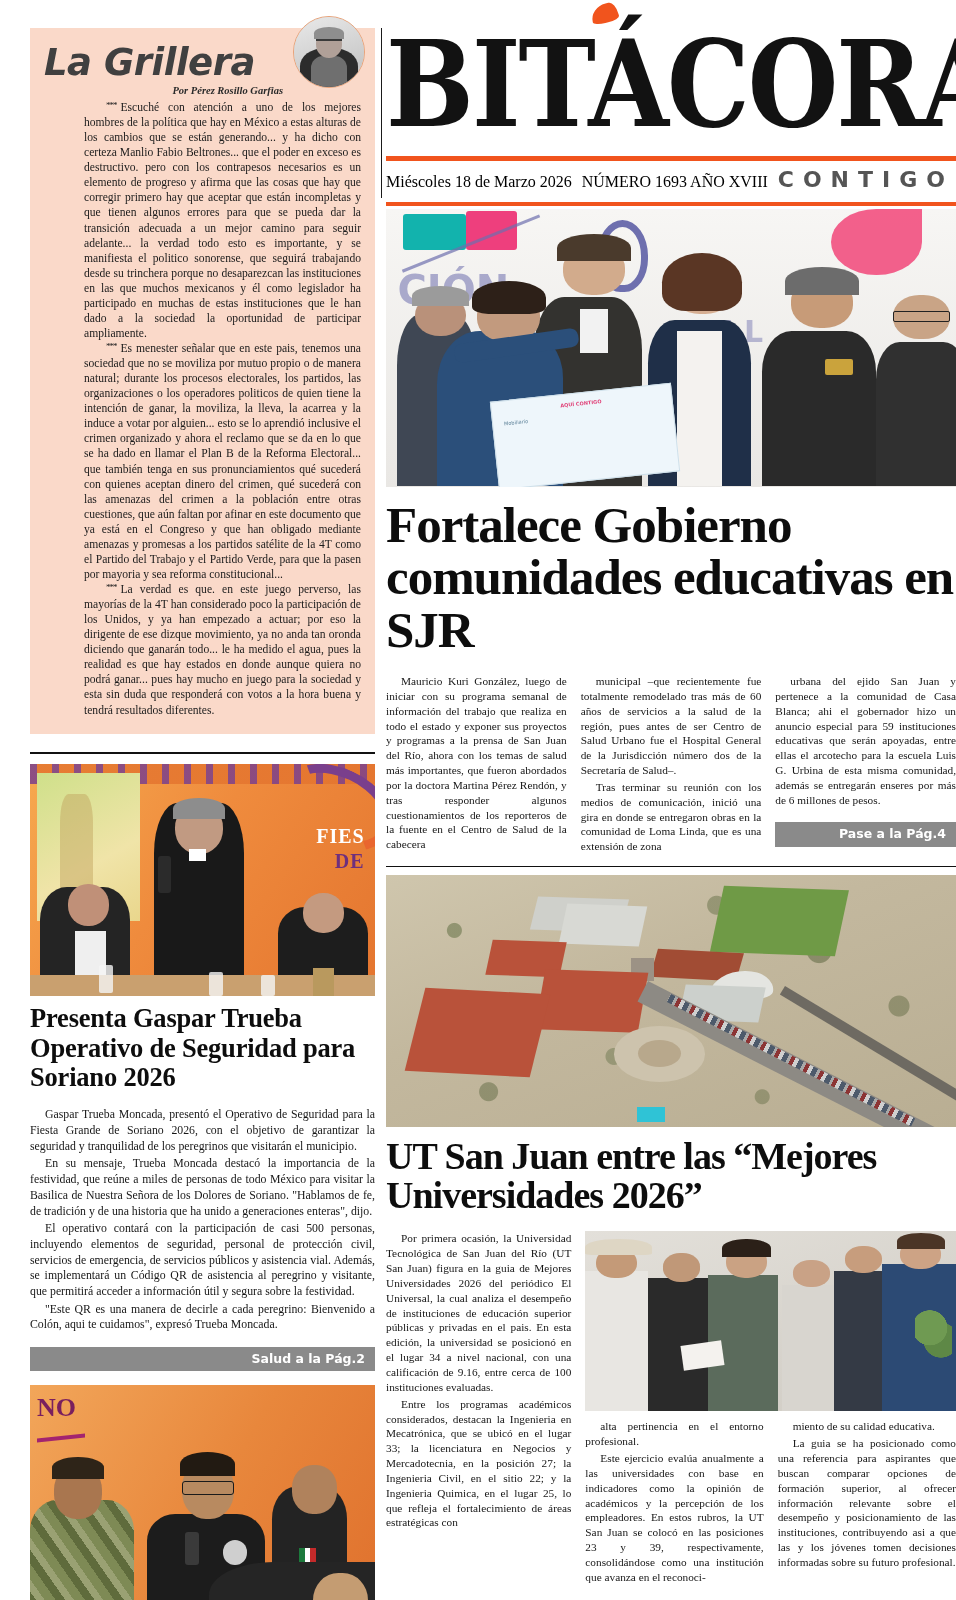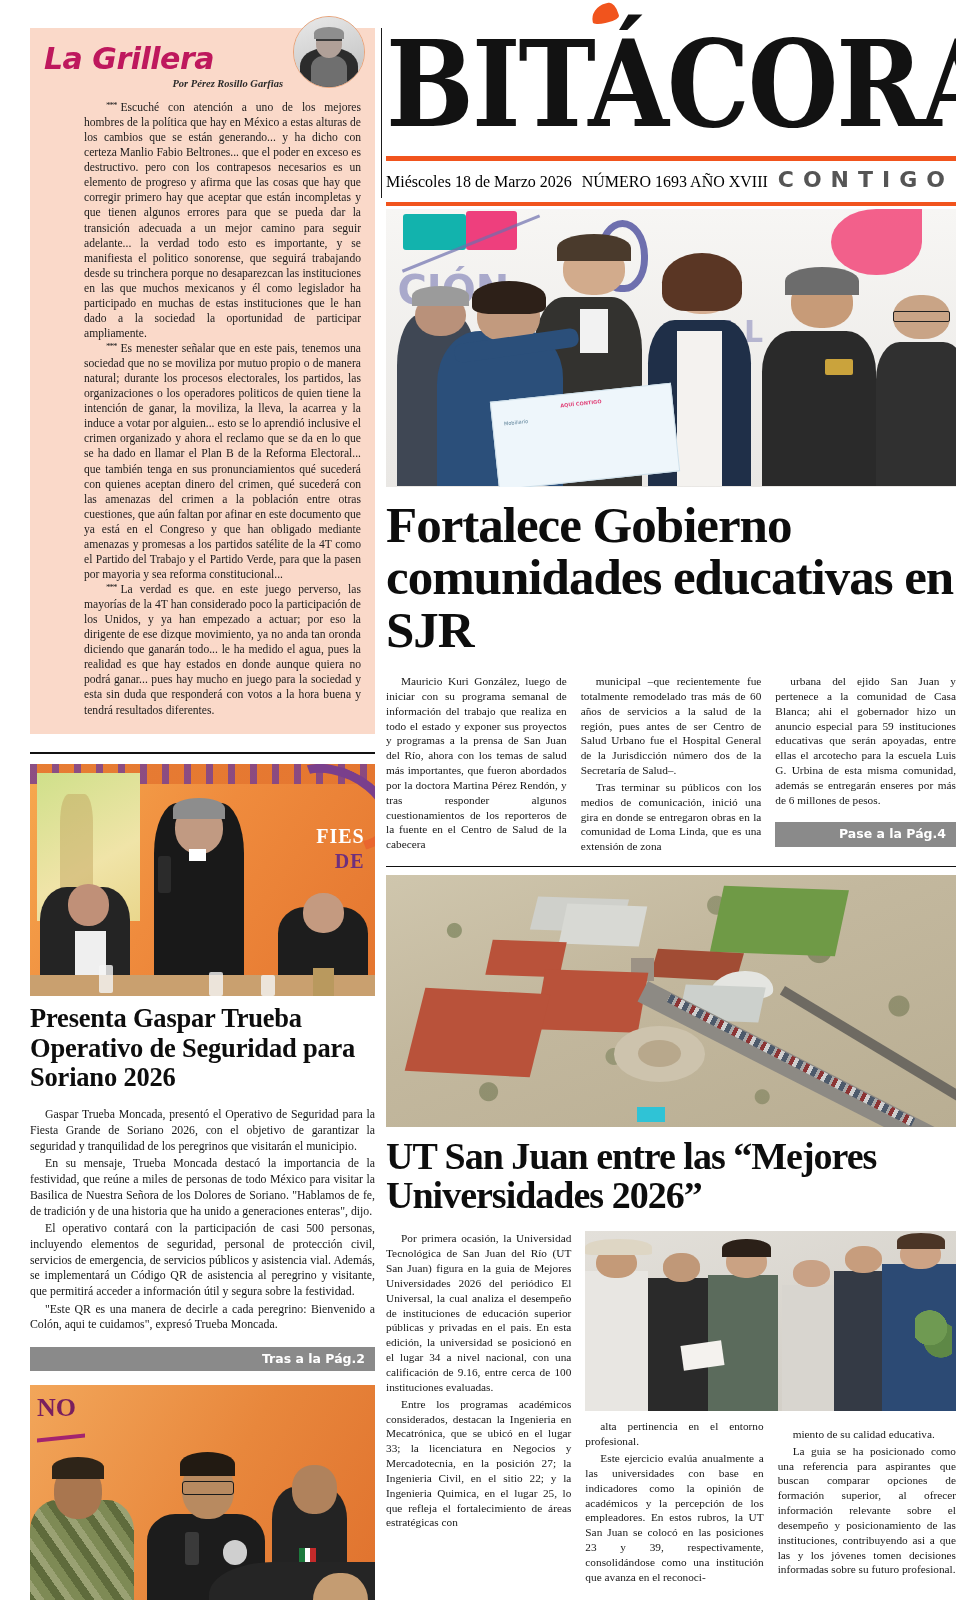--- a/index.html
+++ b/index.html
@@ -21,21 +21,21 @@
   .grillera {
     position: relative;
     background: #fad9c9;
     padding: 10px 14px 16px 14px;
     margin-top: 28px;
   }
   .grillera-head { position: relative; height: 62px; }
   .grillera-title {
     font-family: "DejaVu Sans", sans-serif;
     font-weight: bold; font-style: italic;
-    font-size: 30px; color: #be185d;
+    font-size: 37px; color: #404040;
     letter-spacing: -0.5px;
     line-height: 1;
     padding-top: 6px;
   }
   .grillera-byline {
     font-family: "Liberation Serif", serif;
     font-weight: bold; font-style: italic;
     font-size: 10.5px; color: #2a2a2a;
     text-align: right;
     padding-right: 78px;
@@ -287,21 +287,21 @@
   .ph-manos .m6hair { position:absolute; left:84%; top:1%; width:13%; height:9%; background:#4b3526; border-radius:50% 50% 0 0; }
   .ph-manos .plant { position:absolute; right:1%; top:40%; width:10%; height:34%; background:radial-gradient(circle at 40% 40%, #6f9a52 0 40%, transparent 41%), radial-gradient(circle at 70% 60%, #5e8846 0 38%, transparent 39%); }
   .ph-manos .paper { position:absolute; left:26%; top:62%; width:11%; height:14%; background:#f4f2ee; transform:rotate(-8deg); }
 
   
   .ut-split { display:flex; gap:14px; margin-top:16px; }
   .ut-split .c { flex:1; font-size:11.3px; line-height:1.315; text-align:justify; color:#161616; }
   .ut-split .c p { text-indent:15px; }
   .ut-split .c p + p { margin-top:2px; }
   .ut-right { flex: 2; }
-  .ut-right-cols { display:flex; gap:14px;align-items:center; }
+  .ut-right-cols { display:flex; gap:14px; }
   .ut-right-cols .c { flex:1; }
 </style>
 </head>
 <body>
 
 <div class="page">
 
   <div class="vrule"></div>
 
   <div class="left-col">
@@ -356,21 +356,21 @@
 
     <h2 class="hl-left">Presenta Gaspar Trueba Operativo de Seguridad para Soriano 2026</h2>
 
     <div class="body-left">
       <p>Gaspar Trueba Moncada, presentó el Operativo de Seguridad para la Fiesta Grande de Soriano 2026, con el objetivo de garantizar la seguridad y tranquilidad de los peregrinos que visitarán el municipio.</p>
       <p>En su mensaje, Trueba Moncada destacó la importancia de la festividad, que reúne a miles de personas de todo México para visitar la Basilica de Nuestra Señora de los Dolores de Soriano. "Hablamos de fe, de tradición y de una historia que ha unido a generaciones enteras", dijo.</p>
       <p>El operativo contará con la participación de casi 500 personas, incluyendo elementos de seguridad, personal de protección civil, servicios de emergencia, de servicios públicos y asistencia vial. Además, se implementará un Código QR de asistencia al peregrino y visitante, que permitirá acceder a información útil y segura sobre la festividad.</p>
       <p>"Este QR es una manera de decirle a cada peregrino: Bienvenido a Colón, aqui te cuidamos", expresó Trueba Moncada.</p>
     </div>
 
-    <div class="jump">Tras a la Pág.2</div>
+    <div class="jump">Salud a la Pág.2</div>
 
     <figure class="photo ph-seguridad" style="margin-top:14px;">
       <div class="bg"></div>
       <div class="no-tx">NO</div>
       <div class="pinkline"></div>
       <div class="cross"></div>
       <div class="mil"></div>
         <div class="mil-h"></div>
         <div class="mil-hair"></div>
       <div class="pol"></div>
@@ -448,21 +448,21 @@
     </figure>
 
     <h1 class="hl-main">Fortalece Gobierno comunidades educativas en SJR</h1>
 
     <div class="cols3">
       <div class="c">
         <p>Mauricio Kuri González, luego de iniciar con su programa semanal de información del trabajo que realiza en todo el estado y exponer sus proyectos y programas a la prensa de San Juan del Río, ahora con los temas de salud más importantes, que fueron abordados por la doctora Martina Pérez Rendón, y tras responder algunos cuestionamientos de los reporteros de la fuente en el Centro de Salud de la cabecera</p>
       </div>
       <div class="c">
         <p>municipal –que recientemente fue totalmente remodelado tras más de 60 años de servicios a la salud de la región, pues antes de ser Centro de Salud Urbano fue el Hospital General de la Jurisdicción número dos de la Secretaría de Salud–.</p>
-          <p>Tras terminar su públicos con los medios de comunicación, inició una gira en donde se entregaron obras en la comunidad de Loma Linda, que es una extensión de zona</p>
+          <p>Tras terminar su reunión con los medios de comunicación, inició una gira en donde se entregaron obras en la comunidad de Loma Linda, que es una extensión de zona</p>
       </div>
       <div class="c">
         <p>urbana del ejido San Juan y pertenece a la comunidad de Casa Blanca; ahi el gobernador hizo un anuncio especial para 59 instituciones educativas que serán apoyadas, entre ellas el arcotecho para la escuela Luis G. Urbina de esta misma comunidad, además se entregarán enseres por más de 6 millones de pesos.</p>
         <div class="jump">Pase a la Pág.4</div>
       </div>
     </div>
 
     <div class="rule-thin"></div>
 
     <figure class="photo ph-aereo">

